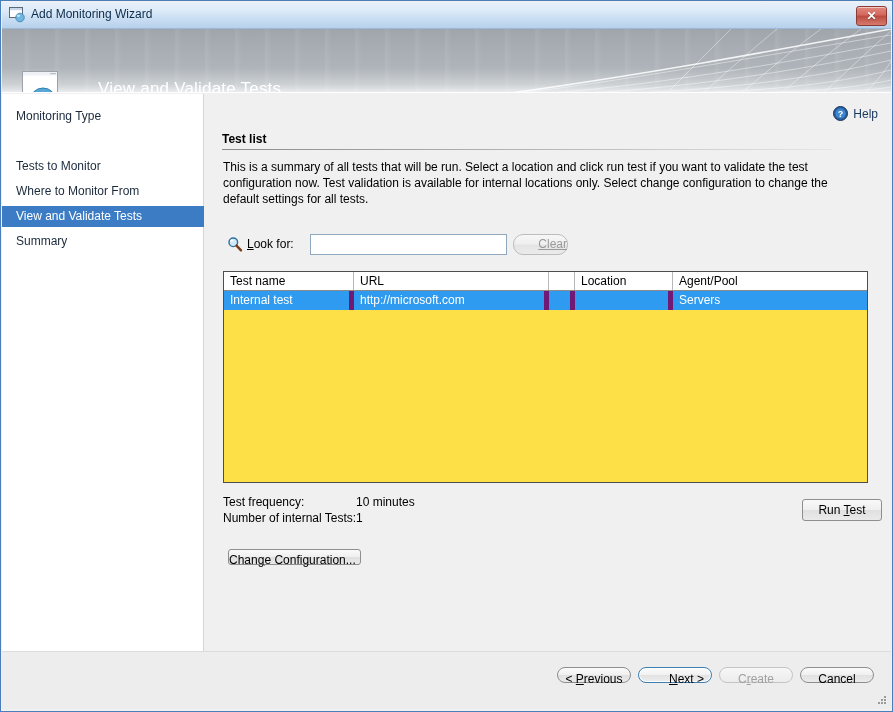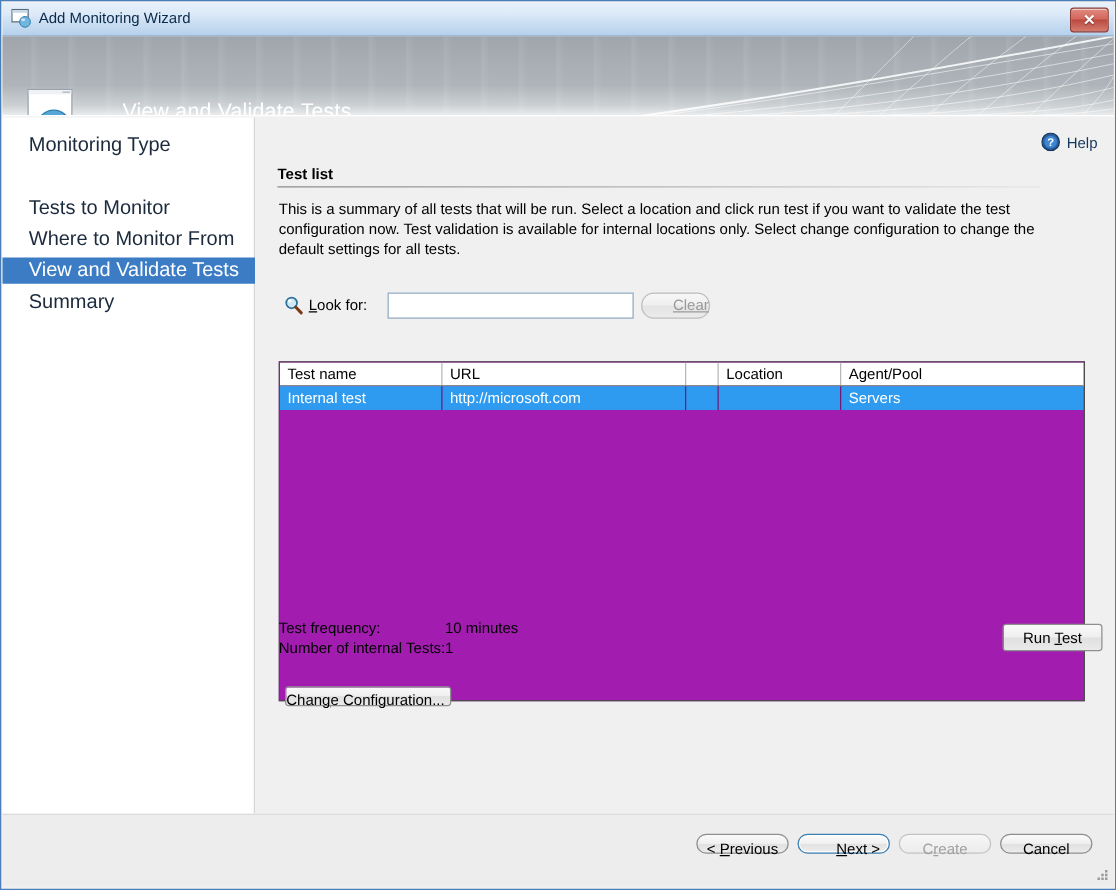--- a/index.html
+++ b/index.html
@@ -106,23 +106,23 @@
     width: 202px; height: 557px;
     background: #ffffff;
     border-right: 1px solid #d6d6d6;
     box-sizing: border-box;
   }
   .side-item {
     position: absolute;
     left: 0;
     width: 202px; height: 21px;
     line-height: 21px;
-    padding-left: 21px;
-    box-sizing: border-box;
-    font-size: 16px;
+    padding-left: 14px;
+    box-sizing: border-box;
+    font-size: 12px;
     color: #1b2a3c;
     white-space: nowrap;
     cursor: default;
   }
   .side-item.selected {
     background: #3b7cc4;
     color: #ffffff;
   }
 
   
@@ -198,25 +198,25 @@
     background: linear-gradient(to bottom, #f7f7f7 0%, #efefef 48%, #e4e4e4 52%, #ebebeb 100%);
     color: #9a9a9a;
     font-family: "Liberation Sans", sans-serif;
     font-size: 12px;
     text-align: right; line-height: 19px; text-decoration: underline;
   }
 
   
   .table-wrap {
     position: absolute;
-    left: 19px; top: 195px;
-    width: 645px; height: 272px;
+    left: 19px; top: 177px;
+    width: 645px; height: 212px;
     box-sizing: border-box;
     border: 1px solid #4d4d4d;
-    background: #a21caf;
+    background: #fde047;
     overflow: hidden;
   }
   .t-header {
     display: flex;
     height: 19px;
     background: #ffffff;
     border-bottom: 1px solid #8a8a8a;
     box-sizing: border-box;
   }
   .t-header .cell {
@@ -232,21 +232,21 @@
   }
   .t-row {
     display: flex;
     height: 19px;
     background: #2e9bf0;
     box-sizing: border-box;
     cursor: default;
   }
   .t-row .cell {
     box-sizing: border-box;
-    border-right: 1px solid #701a75;
+    border-right: 5px solid #701a75;
     padding-left: 6px;
     line-height: 19px;
     font-size: 12px;
     color: #ffffff;
     white-space: nowrap;
     overflow: hidden;
   }
   .c0 { width: 130px; }
   .c1 { width: 195px; }
   .c2 { width: 26px; }

